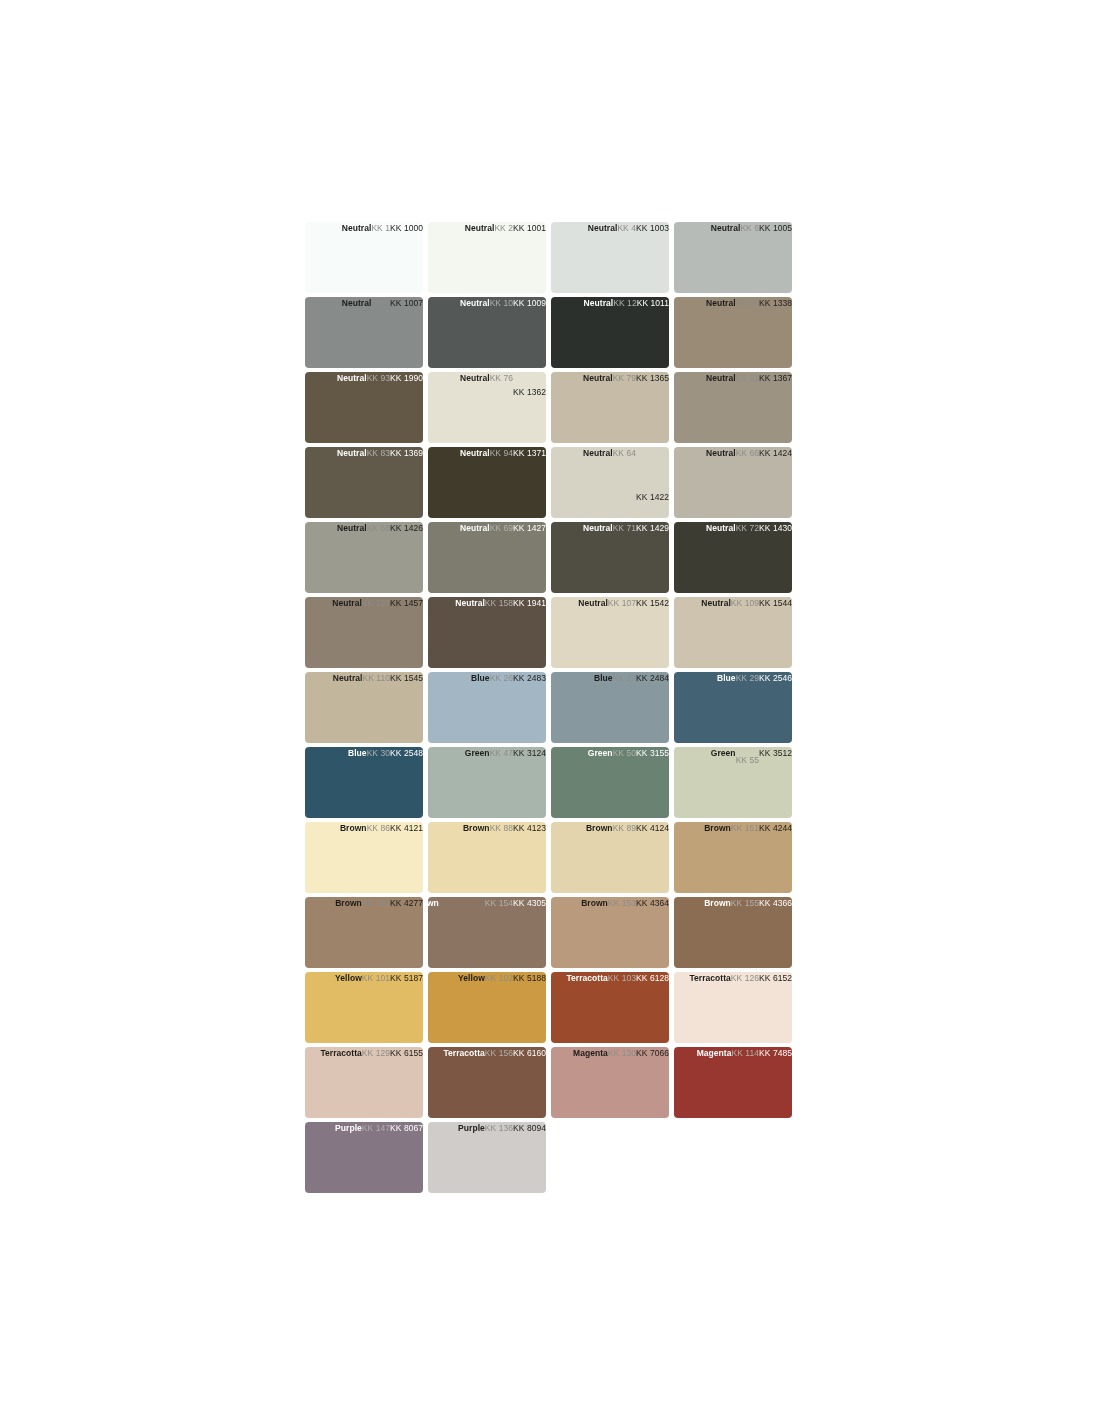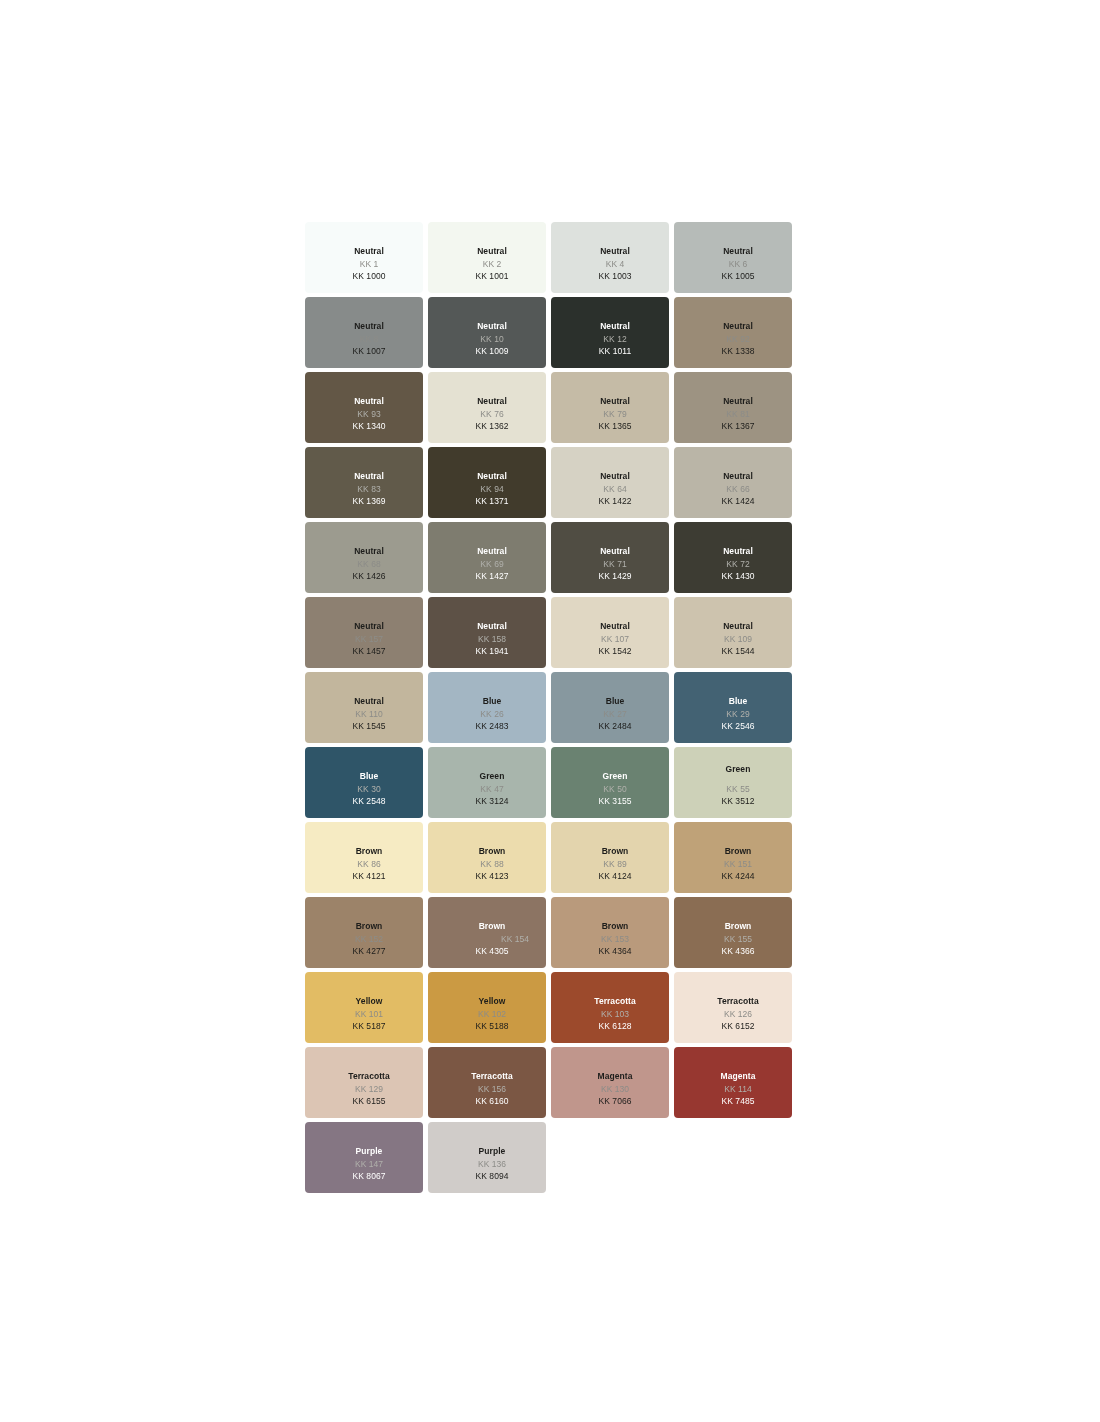--- a/index.html
+++ b/index.html
@@ -29,21 +29,21 @@
     grid-template-columns: repeat(4, 118px);
     column-gap: 5px;
     row-gap: 4px;
   }
 
   .swatch-card {
     width: 118px;
     height: 71px;
     border-radius: 4px;
     display: flex;
-    flex-direction: column;
+    flex-direction: row;
     justify-content: flex-end;
     padding: 0 0 10px 10px;
     overflow: hidden;
     text-align: center;
   }
 
   .swatch-family {
     font-size: 8.5px;
     font-weight: bold;
     line-height: 12.6px;
@@ -108,26 +108,26 @@
         <div class="swatch-code" style="color: rgb(255, 255, 255);">KK 1011</div>
       </div>
       <div class="swatch-card" style="background: rgb(154, 139, 118);">
         <div class="swatch-family" style="color: rgb(29, 29, 27);">Neutral</div>
         <div class="swatch-number" style="color: rgb(140, 140, 136);">KK 92</div>
         <div class="swatch-code" style="color: rgb(29, 29, 27);">KK 1338</div>
       </div>
       <div class="swatch-card" style="background: rgb(99, 87, 70);">
         <div class="swatch-family" style="color: rgb(255, 255, 255);">Neutral</div>
         <div class="swatch-number" style="color: rgb(176, 176, 171);">KK 93</div>
-        <div class="swatch-code" style="color: rgb(255, 255, 255);">KK 1340</div>
+        <div class="swatch-code" style="color: rgb(255, 255, 255);">KK 1990</div>
       </div>
       <div class="swatch-card" style="background: rgb(228, 225, 210);">
         <div class="swatch-family" style="color: rgb(29, 29, 27);">Neutral</div>
         <div class="swatch-number" style="color: rgb(140, 140, 136);">KK 76</div>
-        <div class="swatch-code" style="color: rgb(29, 29, 27);">KK 1362</div>
+        <div class="swatch-code" style="color: rgb(29, 29, 27); margin-top: 14px;">KK 1362</div>
       </div>
       <div class="swatch-card" style="background: rgb(197, 187, 166);">
         <div class="swatch-family" style="color: rgb(29, 29, 27);">Neutral</div>
         <div class="swatch-number" style="color: rgb(140, 140, 136);">KK 79</div>
         <div class="swatch-code" style="color: rgb(29, 29, 27);">KK 1365</div>
       </div>
       <div class="swatch-card" style="background: rgb(157, 147, 130);">
         <div class="swatch-family" style="color: rgb(29, 29, 27);">Neutral</div>
         <div class="swatch-number" style="color: rgb(140, 140, 136);">KK 81</div>
         <div class="swatch-code" style="color: rgb(29, 29, 27);">KK 1367</div>
@@ -138,21 +138,21 @@
         <div class="swatch-code" style="color: rgb(255, 255, 255);">KK 1369</div>
       </div>
       <div class="swatch-card" style="background: rgb(65, 59, 44);">
         <div class="swatch-family" style="color: rgb(255, 255, 255);">Neutral</div>
         <div class="swatch-number" style="color: rgb(176, 176, 171);">KK 94</div>
         <div class="swatch-code" style="color: rgb(255, 255, 255);">KK 1371</div>
       </div>
       <div class="swatch-card" style="background: rgb(214, 210, 196);">
         <div class="swatch-family" style="color: rgb(29, 29, 27);">Neutral</div>
         <div class="swatch-number" style="color: rgb(140, 140, 136);">KK 64</div>
-        <div class="swatch-code" style="color: rgb(29, 29, 27);">KK 1422</div>
+        <div class="swatch-code" style="color: rgb(29, 29, 27); margin-top: 44px;">KK 1422</div>
       </div>
       <div class="swatch-card" style="background: rgb(186, 181, 167);">
         <div class="swatch-family" style="color: rgb(29, 29, 27);">Neutral</div>
         <div class="swatch-number" style="color: rgb(140, 140, 136);">KK 66</div>
         <div class="swatch-code" style="color: rgb(29, 29, 27);">KK 1424</div>
       </div>
       <div class="swatch-card" style="background: rgb(156, 155, 143);">
         <div class="swatch-family" style="color: rgb(29, 29, 27);">Neutral</div>
         <div class="swatch-number" style="color: rgb(140, 140, 136);">KK 68</div>
         <div class="swatch-code" style="color: rgb(29, 29, 27);">KK 1426</div>

